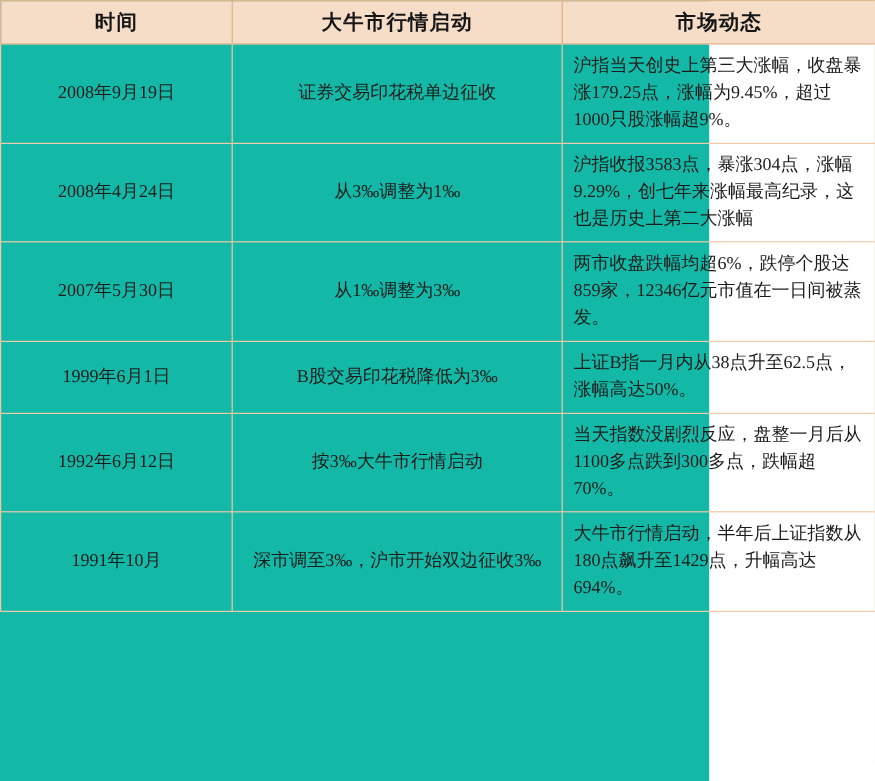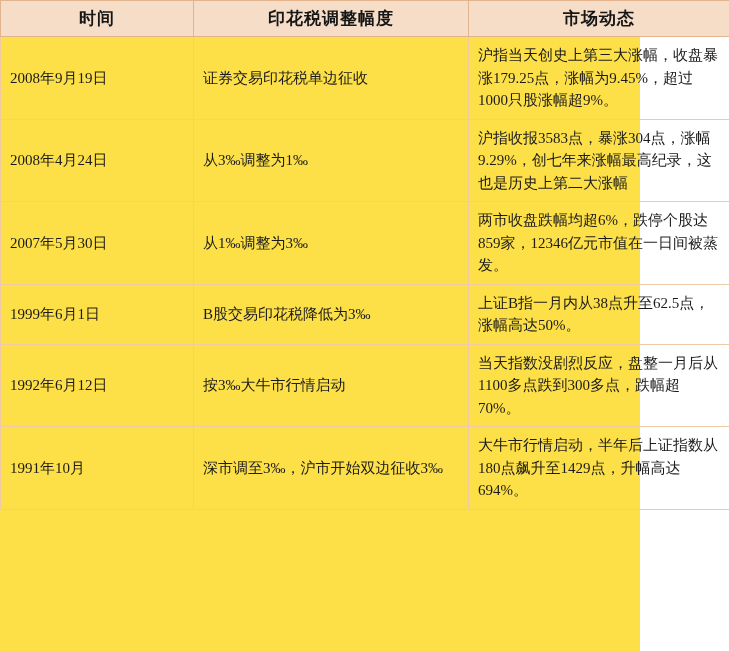--- a/index.html
+++ b/index.html
@@ -8,24 +8,24 @@
     background: #ffffff;
   }
   body {
     width: 729px;
     height: 651px;
     font-family: "Liberation Serif", "DejaVu Serif", serif;
     color: #1a1a1a;
     overflow: hidden;
   }
   .sheet {
-    width: 640px;
+    width: 591px;
     height: 651px;
     box-sizing: border-box;
-    background: #fde047;
+    background: #14b8a6;
   }
   table.stamp-table {
     width: 729px;
     border-collapse: collapse;
     table-layout: fixed;
   }
   table.stamp-table col.c1 { width: 193px; }
   table.stamp-table col.c2 { width: 275px; }
   table.stamp-table col.c3 { width: 261px; }
 
@@ -41,24 +41,25 @@
   }
   table.stamp-table td {
     border: 1px solid #f0c9a6;
     padding: 7px 9px;
     font-size: 15px;
     line-height: 1.5;
     color: #1b1b1b;
     vertical-align: middle;
   }
   td.col-date {
+    text-align: center;
     white-space: nowrap;
   }
   td.col-adjust {
-    text-align: left;
+    text-align: center;
     font-family: Liberation Serif, serif;
   }
   td.col-market {
     text-align: left;
   }
   tbody tr:last-child td {
     border-bottom: 1px solid #f0c9a6;
   }
 </style>
 </head>
@@ -67,21 +68,21 @@
 <div class="sheet">
   <table class="stamp-table">
     <colgroup>
       <col class="c1">
       <col class="c2">
       <col class="c3">
     </colgroup>
     <thead>
       <tr>
         <th>时间</th>
-        <th>印花税调整幅度</th>
+        <th>大牛市行情启动</th>
         <th>市场动态</th>
       </tr>
     </thead>
     <tbody>
       <tr>
         <td class="col-date">2008年9月19日</td>
         <td class="col-adjust">证券交易印花税单边征收</td>
         <td class="col-market">沪指当天创史上第三大涨幅，收盘暴涨179.25点，涨幅为9.45%，超过1000只股涨幅超9%。</td>
       </tr>
       <tr>

